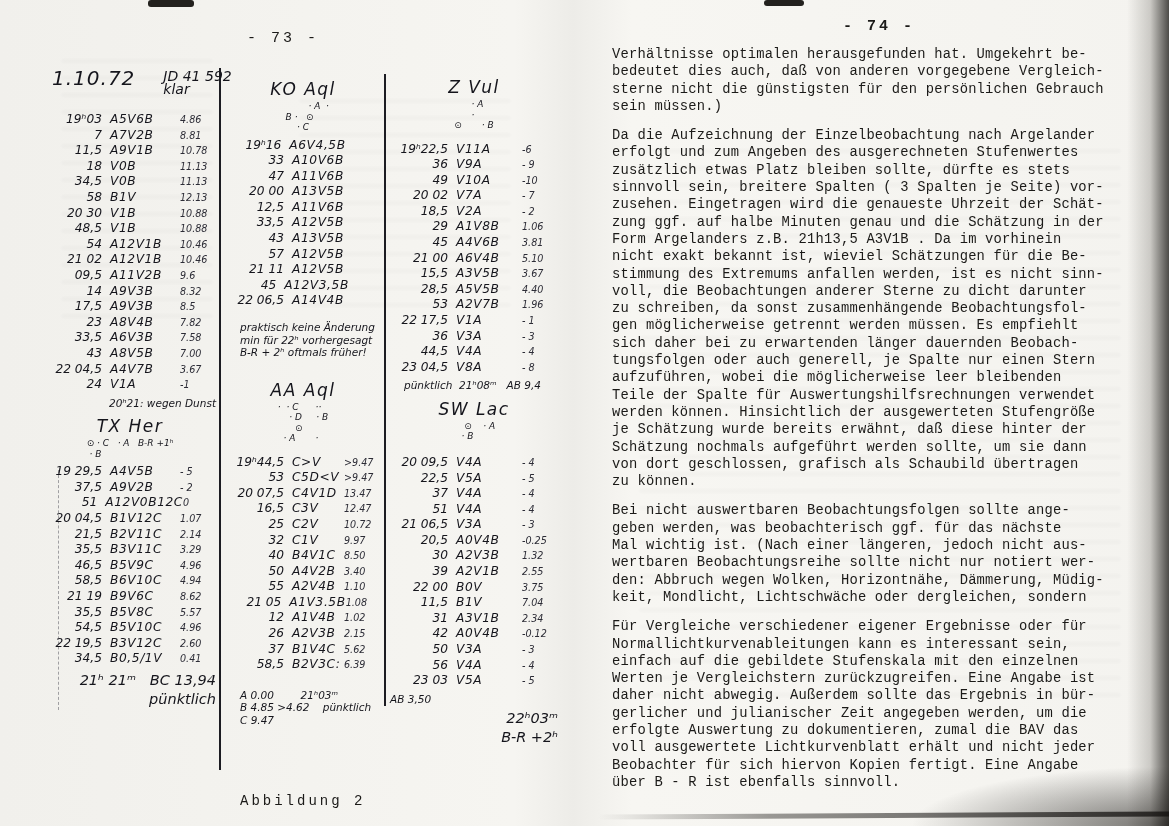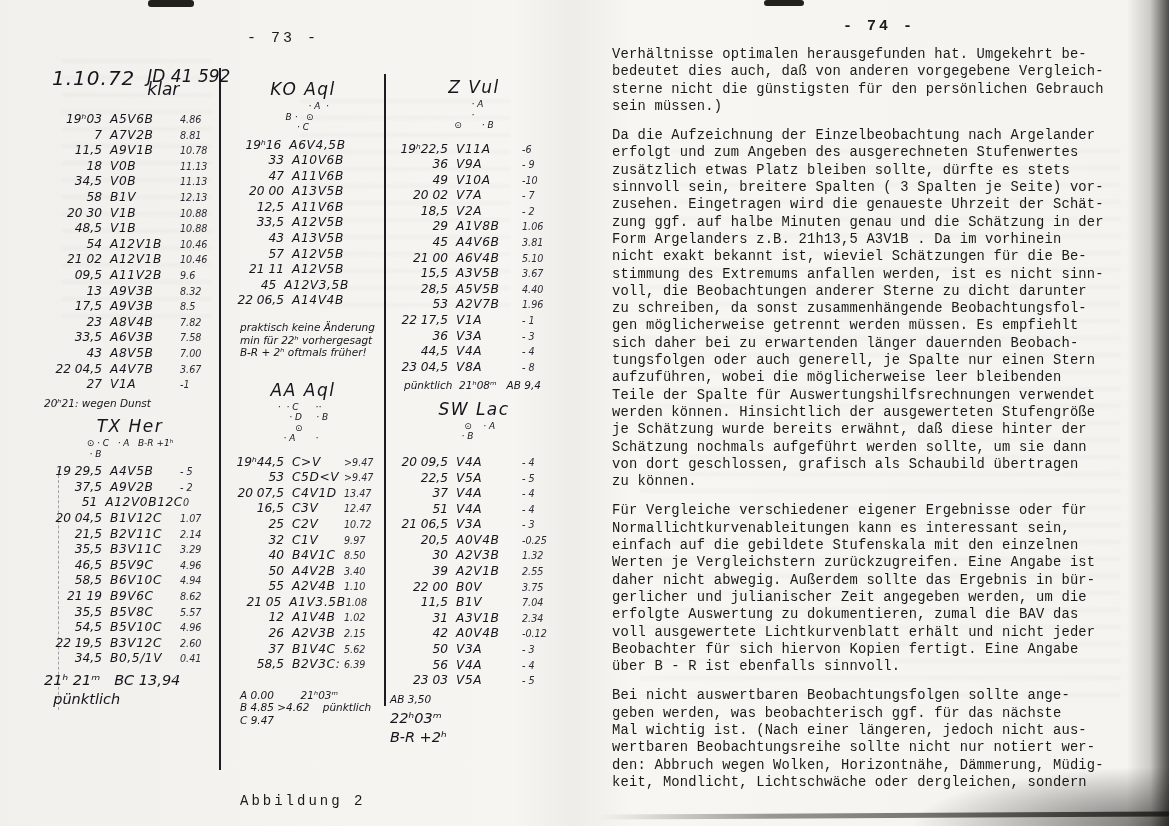--- a/index.html
+++ b/index.html
@@ -46,32 +46,32 @@
   #caption{
     position:absolute;left:240px;top:793px;
     font-family:"Liberation Mono","DejaVu Sans Mono",monospace;
     font-size:14px;letter-spacing:3px;color:#1b1a18;
   }
   
   .hw{font-style:italic;color:#15151c;}
   .divider{position:absolute;width:1.6px;background:#1c1c22;}
   .faint-dash{position:absolute;border-left:1px dashed rgba(60,60,70,.45);width:0;}
   .obs-col{position:absolute;}
-  .date-block{display:flex;gap:12px;align-items:flex-start;margin:0 0 16px 8px;}
+  .date-block{display:flex;gap:28px;align-items:flex-start;margin:0 0 16px 8px;}
   .date-main{font-size:20px;letter-spacing:1px;}
-  .date-side{font-size:17px;line-height:13px;white-space:pre;padding-top:4px;}
+  .date-side{font-size:14px;line-height:13px;white-space:pre;padding-top:4px;}
   .star-row{display:flex;justify-content:space-between;align-items:center;margin:7px 0 5px 0;flex-direction:column;}
   .star-name{font-size:17px;letter-spacing:1.5px;white-space:nowrap;}
   .star-chart{font-size:9px;line-height:10.5px;white-space:pre;margin:2px 0 0 0;font-family:"DejaVu Sans",sans-serif;}
   .obs-row{display:flex;align-items:baseline;height:15.6px;font-size:12.2px;}
   .obs-row .t{width:58px;text-align:right;padding-right:8px;white-space:nowrap;}
   .obs-row .e{flex:1;white-space:nowrap;letter-spacing:.6px;}
   .obs-row .v{width:36px;font-size:9.6px;color:#2c2c36;white-space:nowrap;}
   .obs-note{font-size:10.5px;line-height:12.5px;white-space:pre;margin:4px 0 4px 14px;font-family:"DejaVu Sans",sans-serif;}
-  .note-center{text-align:left;margin-left:0;}
+  .note-center{text-align:right;margin-left:0;}
   .note-right{text-align:left;margin-left:0;margin-right:8px;}
   .note-big{font-size:14.5px;line-height:19px;}
 </style>
 </head>
 <body>
 
 <div id="scan">
 
   <div class="smudge" style="left:148px;top:0;width:46px;height:7px;"></div>
   <div class="smudge" style="left:764px;top:0;width:40px;height:6px;"></div>
@@ -145,21 +145,21 @@
         <span class="t">21 02</span>
         <span class="e">A12V1B</span>
         <span class="v">10.46</span>
       </div>
       <div class="obs-row hw">
         <span class="t">09,5</span>
         <span class="e">A11V2B</span>
         <span class="v">9.6</span>
       </div>
       <div class="obs-row hw">
-        <span class="t">13</span>
+        <span class="t">14</span>
         <span class="e">A9V3B</span>
         <span class="v">8.32</span>
       </div>
       <div class="obs-row hw">
         <span class="t">17,5</span>
         <span class="e">A9V3B</span>
         <span class="v">8.5</span>
       </div>
       <div class="obs-row hw">
         <span class="t">23</span>
@@ -175,21 +175,21 @@
         <span class="t">43</span>
         <span class="e">A8V5B</span>
         <span class="v">7.00</span>
       </div>
       <div class="obs-row hw">
         <span class="t">22 04,5</span>
         <span class="e">A4V7B</span>
         <span class="v">3.67</span>
       </div>
       <div class="obs-row hw">
-        <span class="t">27</span>
+        <span class="t">24</span>
         <span class="e">V1A</span>
         <span class="v">-1</span>
       </div>
       <pre class="obs-note hw note-center">20ʰ21: wegen Dunst</pre>
       <div class="star-row hw">
         <div class="star-name">TX Her</div>
         <pre class="star-chart">⊙ · C   · A   B-R +1ʰ
  · B</pre>
       </div>
       <div class="obs-row hw">
@@ -599,31 +599,31 @@
 gen möglicherweise getrennt werden müssen. Es empfiehlt
 sich daher bei zu erwartenden länger dauernden Beobach-
 tungsfolgen oder auch generell, je Spalte nur einen Stern
 aufzuführen, wobei die möglicherweise leer bleibenden
 Teile der Spalte für Auswertungshilfsrechnungen verwendet
 werden können. Hinsichtlich der ausgewerteten Stufengröße
 je Schätzung wurde bereits erwähnt, daß diese hinter der
 Schätzung nochmals aufgeführt werden sollte, um sie dann
 von dort geschlossen, grafisch als Schaubild übertragen
 zu können.</p>
+    <p class="typed">Bei nicht auswertbaren Beobachtungsfolgen sollte ange-
+geben werden, was beobachterisch ggf. für das nächste
+Mal wichtig ist. (Nach einer längeren, jedoch nicht aus-
+wertbaren Beobachtungsreihe sollte nicht nur notiert wer-
+den: Abbruch wegen Wolken, Horizontnähe, Dämmerung, Müdig-
+keit, Mondlicht, Lichtschwäche oder dergleichen, sondern</p>
     <p class="typed">Für Vergleiche verschiedener eigener Ergebnisse oder für
 Normallichtkurvenableitungen kann es interessant sein,
 einfach auf die gebildete Stufenskala mit den einzelnen
 Werten je Vergleichstern zurückzugreifen. Eine Angabe ist
 daher nicht abwegig. Außerdem sollte das Ergebnis in bür-
 gerlicher und julianischer Zeit angegeben werden, um die
 erfolgte Auswertung zu dokumentieren, zumal die BAV das
 voll ausgewertete Lichtkurvenblatt erhält und nicht jeder
 Beobachter für sich hiervon Kopien fertigt. Eine Angabe
 über B - R ist ebenfalls sinnvoll.</p>
-    <p class="typed">Bei nicht auswertbaren Beobachtungsfolgen sollte ange-
-geben werden, was beobachterisch ggf. für das nächste
-Mal wichtig ist. (Nach einer längeren, jedoch nicht aus-
-wertbaren Beobachtungsreihe sollte nicht nur notiert wer-
-den: Abbruch wegen Wolken, Horizontnähe, Dämmerung, Müdig-
-keit, Mondlicht, Lichtschwäche oder dergleichen, sondern</p>
   </div>
 
 </div>
 
 </body></html>

